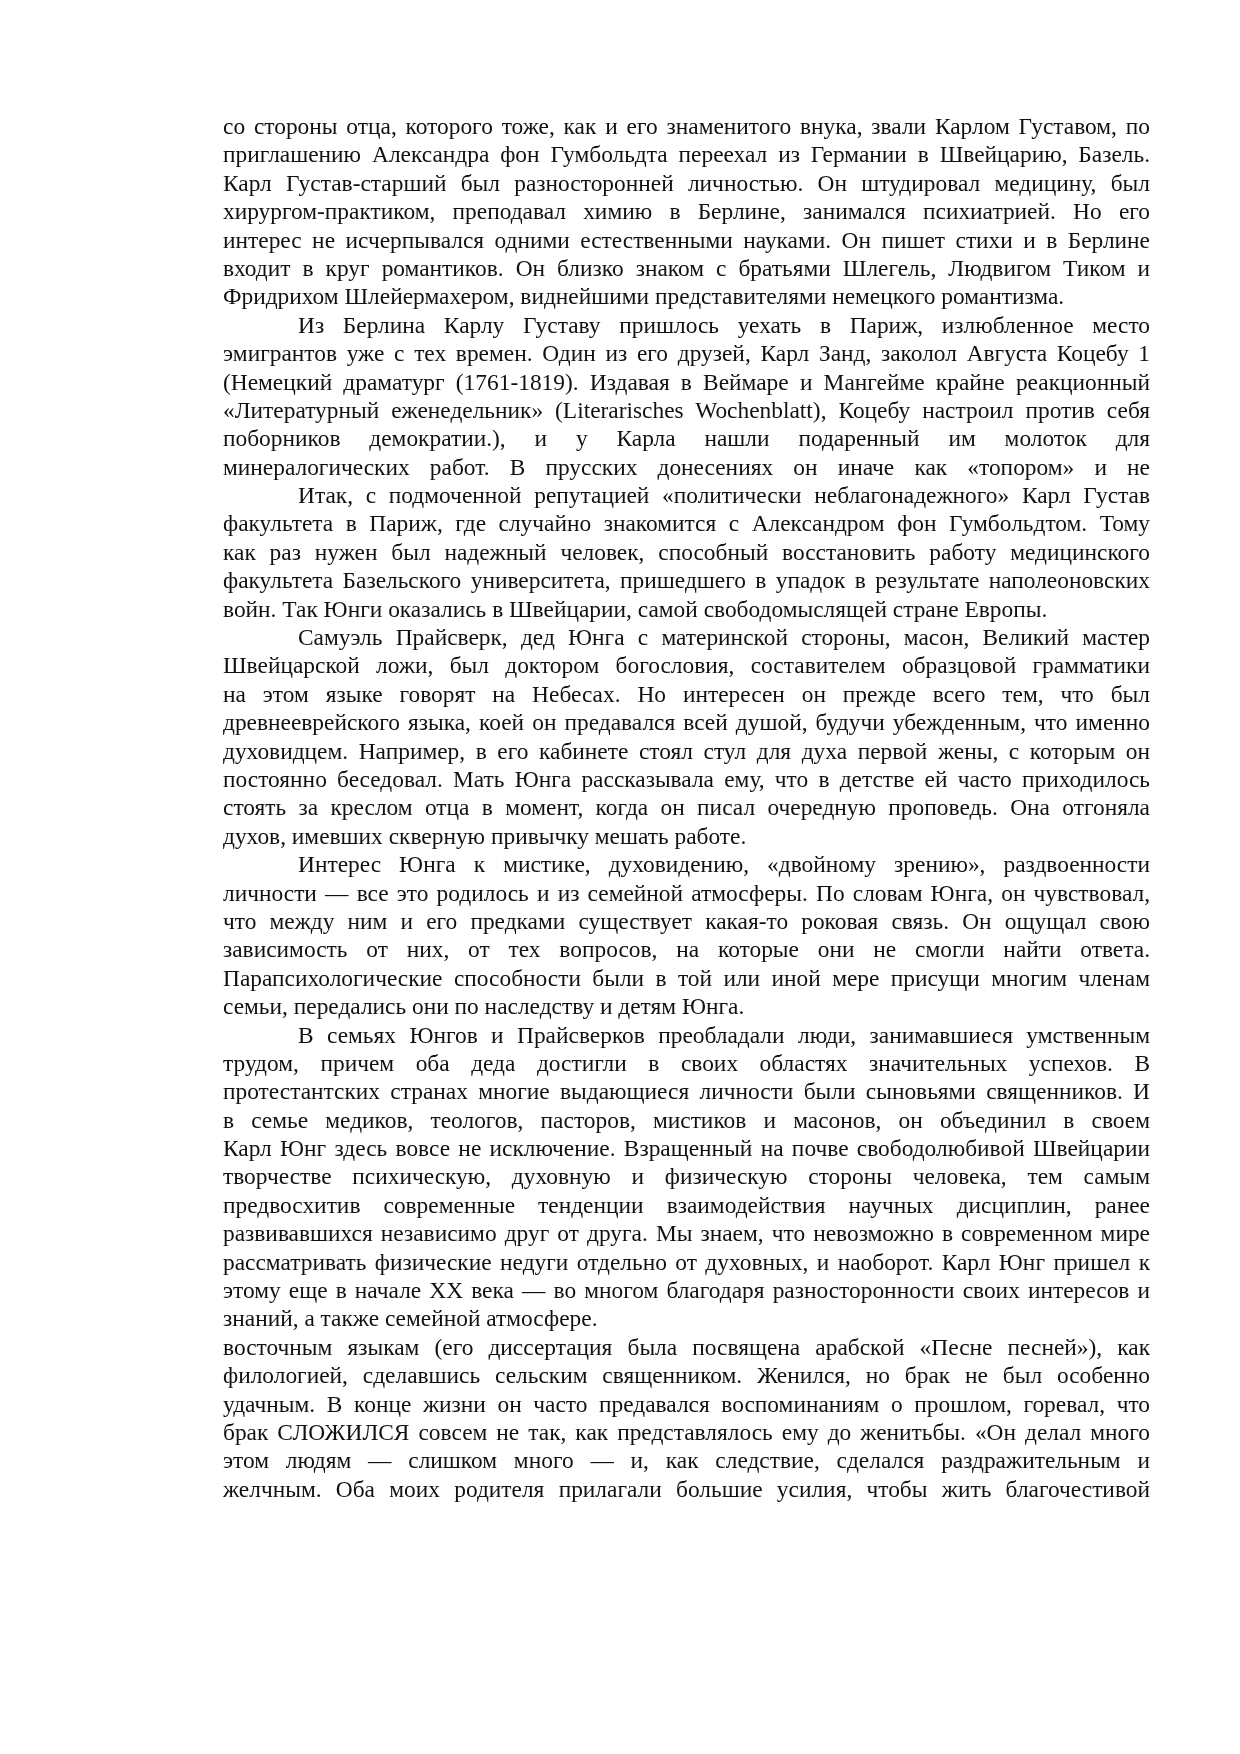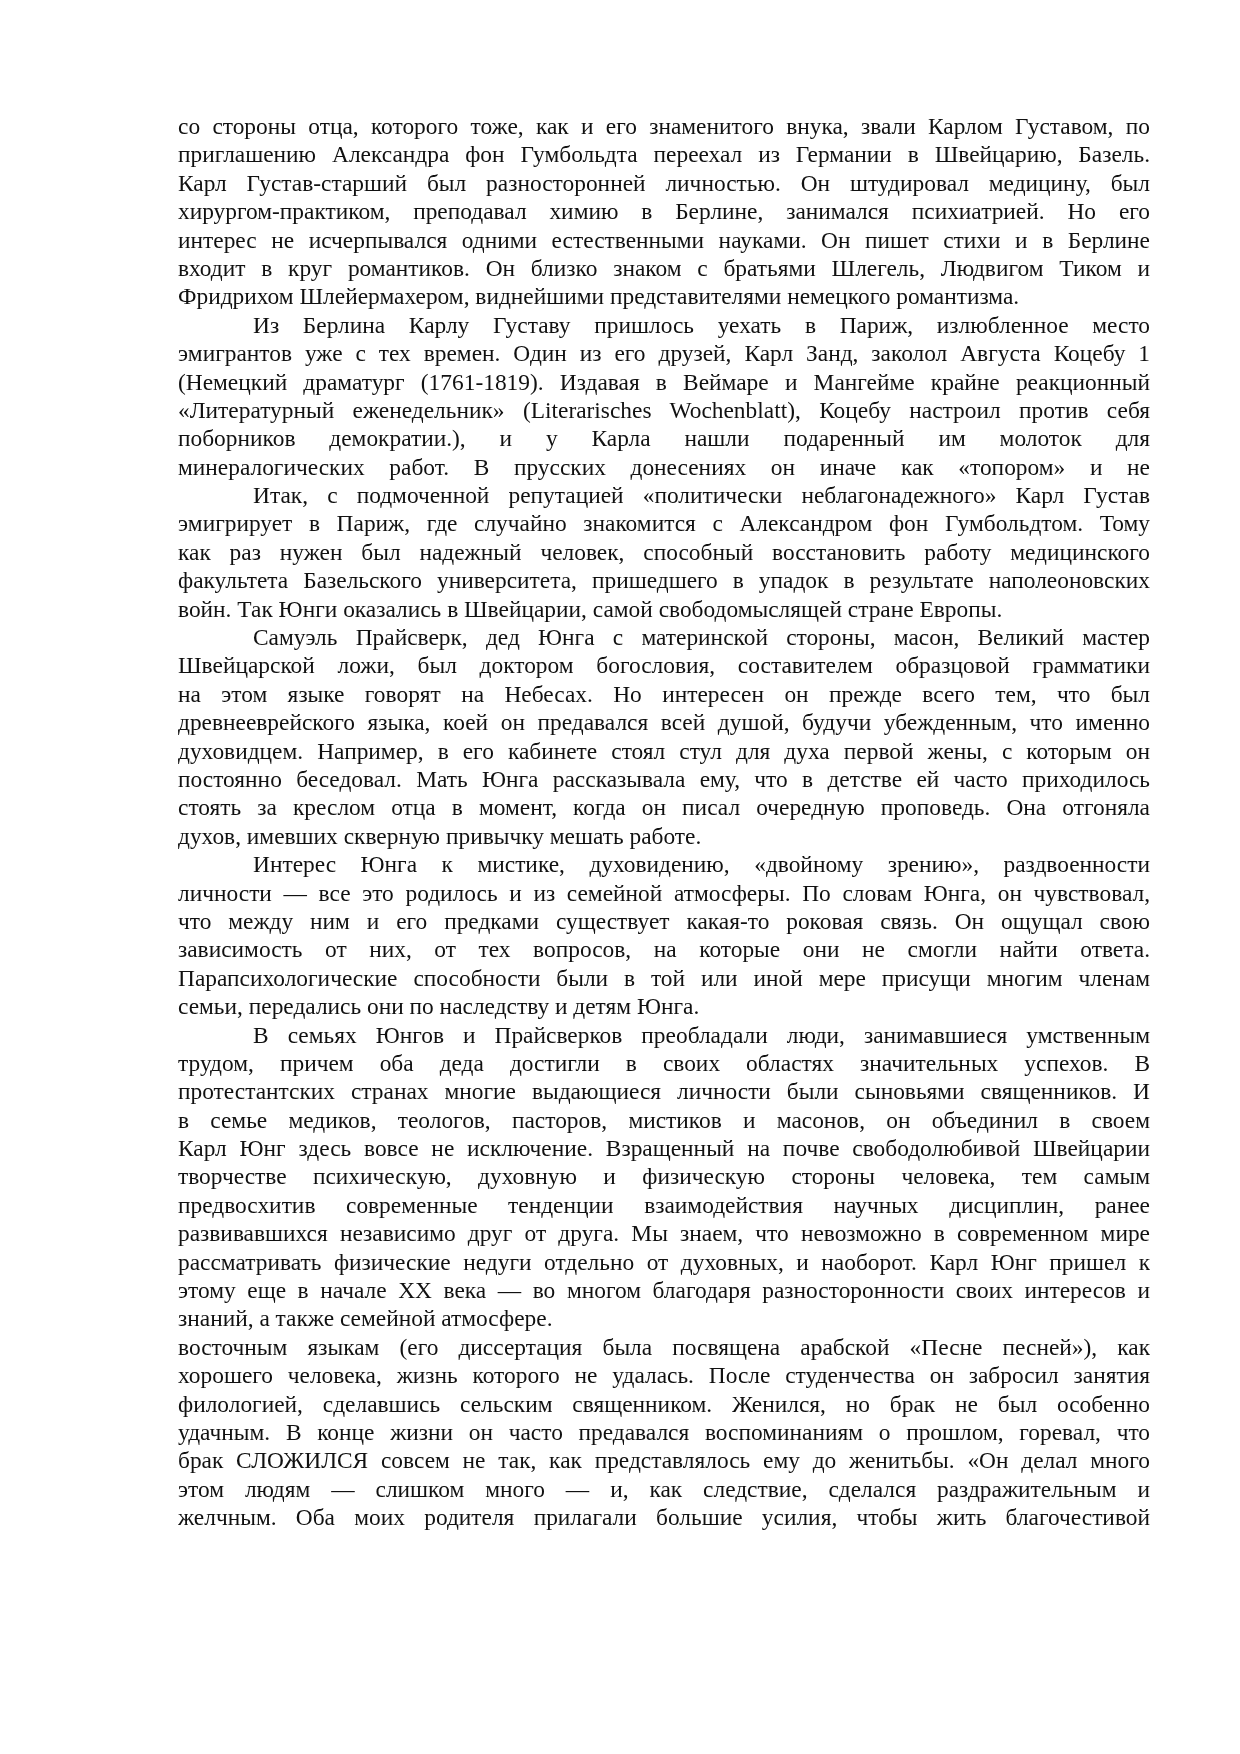--- a/index.html
+++ b/index.html
@@ -6,20 +6,21 @@
   body { width: 1240px; height: 1754px; position: relative; overflow: hidden; }
   .page {
     position: absolute; left: 178px; top: 112px; width: 972px;
     font-family: "Liberation Serif", "DejaVu Serif", serif;
     font-size: 23.4px; color: #111111;
   }
   .line {
     display: block; height: 28.4px; line-height: 28.4px;
     white-space: nowrap; text-align: justify; text-align-last: justify;
     overflow: hidden;
+    margin-left: 45px;
   }
   .line.last { text-align-last: left; }
   .line.indent { padding-left: 75px; }
 </style>
 </head>
 <body>
 
 <div class="page">
 
   <div class="paragraph">
@@ -36,21 +37,21 @@
     <span class="line indent">Из Берлина Карлу Густаву пришлось уехать в Париж, излюбленное место</span>
     <span class="line">эмигрантов уже с тех времен. Один из его друзей, Карл Занд, заколол Августа Коцебу 1</span>
     <span class="line">(Немецкий драматург (1761-1819). Издавая в Веймаре и Мангейме крайне реакционный</span>
     <span class="line">«Литературный еженедельник» (Literarisches Wochenblatt), Коцебу настроил против себя</span>
     <span class="line">поборников демократии.), и у Карла нашли подаренный им молоток для</span>
     <span class="line">минералогических работ. В прусских донесениях он иначе как «топором» и не</span>
   </div>
 
   <div class="paragraph">
     <span class="line indent">Итак, с подмоченной репутацией «политически неблагонадежного» Карл Густав</span>
-    <span class="line">эмигрирует в Париж, где случайно знакомится с Александром фон Гумбольдтом. Тому</span>
+    <span class="line">факультета в Париж, где случайно знакомится с Александром фон Гумбольдтом. Тому</span>
     <span class="line">как раз нужен был надежный человек, способный восстановить работу медицинского</span>
     <span class="line">факультета Базельского университета, пришедшего в упадок в результате наполеоновских</span>
     <span class="line last">войн. Так Юнги оказались в Швейцарии, самой свободомыслящей стране Европы.</span>
   </div>
 
   <div class="paragraph">
     <span class="line indent">Самуэль Прайсверк, дед Юнга с материнской стороны, масон, Великий мастер</span>
     <span class="line">Швейцарской ложи, был доктором богословия, составителем образцовой грамматики</span>
     <span class="line">на этом языке говорят на Небесах. Но интересен он прежде всего тем, что был</span>
     <span class="line">древнееврейского языка, коей он предавался всей душой, будучи убежденным, что именно</span>
@@ -78,21 +79,20 @@
     <span class="line">творчестве психическую, духовную и физическую стороны человека, тем самым</span>
     <span class="line">предвосхитив современные тенденции взаимодействия научных дисциплин, ранее</span>
     <span class="line">развивавшихся независимо друг от друга. Мы знаем, что невозможно в современном мире</span>
     <span class="line">рассматривать физические недуги отдельно от духовных, и наоборот. Карл Юнг пришел к</span>
     <span class="line">этому еще в начале XX века — во многом благодаря разносторонности своих интересов и</span>
     <span class="line last">знаний, а также семейной атмосфере.</span>
   </div>
 
   <div class="paragraph">
     <span class="line">восточным языкам (его диссертация была посвящена арабской «Песне песней»), как</span>
-    <span class="line">хорошего человека, жизнь которого не удалась. После студенчества он забросил занятия</span>
     <span class="line">филологией, сделавшись сельским священником. Женился, но брак не был особенно</span>
     <span class="line">удачным. В конце жизни он часто предавался воспоминаниям о прошлом, горевал, что</span>
     <span class="line">брак СЛОЖИЛСЯ совсем не так, как представлялось ему до женитьбы. «Он делал много</span>
     <span class="line">этом людям — слишком много — и, как следствие, сделался раздражительным и</span>
     <span class="line">желчным. Оба моих родителя прилагали большие усилия, чтобы жить благочестивой</span>
   </div>
 
 </div>
 
 </body></html>

